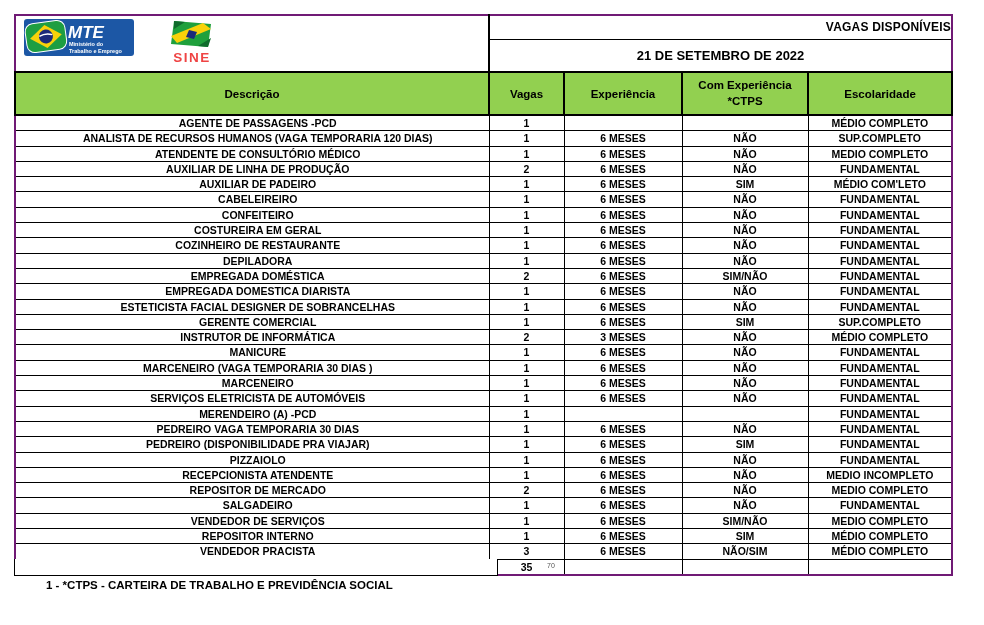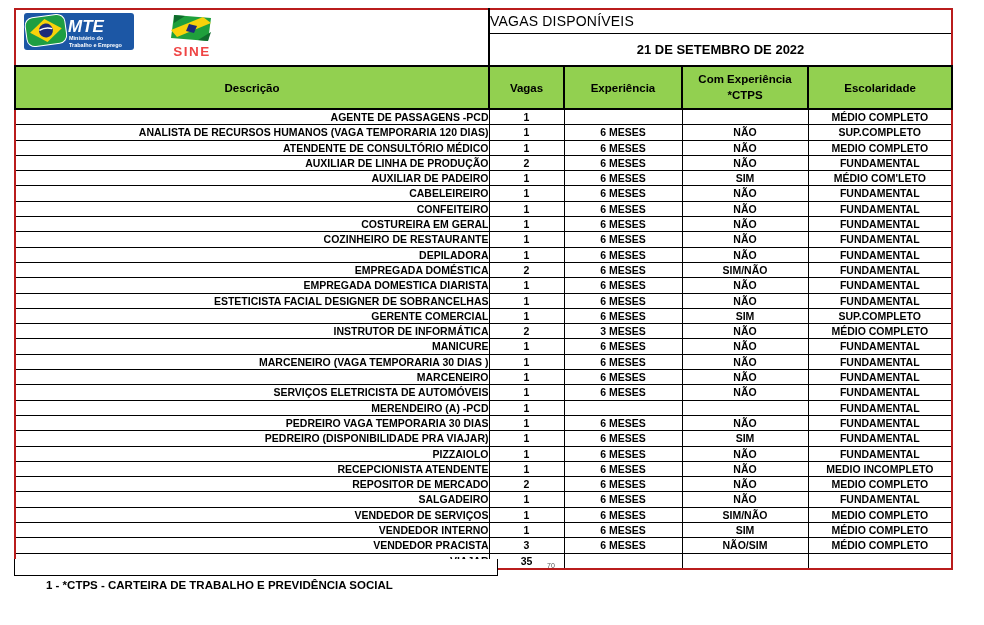--- a/index.html
+++ b/index.html
@@ -4,51 +4,51 @@
 <style>
   * { box-sizing: border-box; }
   html,body { margin:0; padding:0; background:#fff; }
   body {
     width:984px; height:625px; position:relative; overflow:hidden;
     font-family:"Liberation Sans", sans-serif; color:#000;
   }
   .sheet { position:absolute; inset:0; background:#fff; }
 
   table.vagas {
-    position:absolute; left:14px; top:8px; width:937px;
+    position:absolute; left:14px; top:14px; width:937px;
     border-collapse:collapse; table-layout:fixed;
-    border:2px solid #b91c1c;
+    border:2px solid #701a75;
   }
   col.c-desc{width:474px} col.c-vagas{width:75px} col.c-exp{width:118px}
   col.c-ctps{width:126px} col.c-esc{width:144px}
 
   td,th { border:1px solid #000; overflow:hidden; padding:0; }
 
   .logo-cell { border-right:2px solid #000; position:relative; background:#fff; height:47px; }
   .head-title {
-    height:24px; text-align:left; vertical-align:middle;
-    font-weight:normal; font-size:14px; letter-spacing:.2px;
+    height:24px; text-align:right; vertical-align:middle;
+    font-weight:bold; font-size:12px; letter-spacing:.2px;
     border-bottom:1px solid #000;
   }
   .head-date {
     height:33px; text-align:center; vertical-align:middle;
     font-weight:bold; font-size:13px;
   }
 
   tr.green th {
     background:#92D050; height:43px; vertical-align:middle; text-align:center;
     font-weight:bold; font-size:11.5px; border:2px solid #000;
   }
   th.ctps { white-space:pre-line; line-height:1.35; }
 
   tbody td {
     height:14.3px; line-height:14.3px; font-size:10.5px; font-weight:bold;
     white-space:nowrap; background:#fff;
   }
-  tbody td.desc { text-align:right; padding-left:11px; }
+  tbody td.desc { text-align:center; padding-left:11px; }
   tbody td.val  { text-align:center; }
 
   .tail-box {
     position:absolute; left:14px; top:559px; width:484px; height:17px;
     border:1px solid #000; border-top:none; background:#fff;
   }
   .page-num {
     position:absolute; left:547px; top:562px;
     font-size:7px; color:#555; font-weight:normal;
   }
@@ -302,21 +302,21 @@
           <td class="val">FUNDAMENTAL</td>
         </tr>
         <tr>
           <td class="desc">VENDEDOR DE SERVIÇOS</td>
           <td class="val">1</td>
           <td class="val">6 MESES</td>
           <td class="val">SIM/NÃO</td>
           <td class="val">MEDIO COMPLETO</td>
         </tr>
         <tr>
-          <td class="desc">VENDEDOR INTERNO</td>
+          <td class="desc">REPOSITOR INTERNO</td>
           <td class="val">1</td>
           <td class="val">6 MESES</td>
           <td class="val">SIM</td>
           <td class="val">MÉDIO COMPLETO</td>
         </tr>
         <tr>
           <td class="desc">VENDEDOR PRACISTA</td>
           <td class="val">3</td>
           <td class="val">6 MESES</td>
           <td class="val">NÃO/SIM</td>

